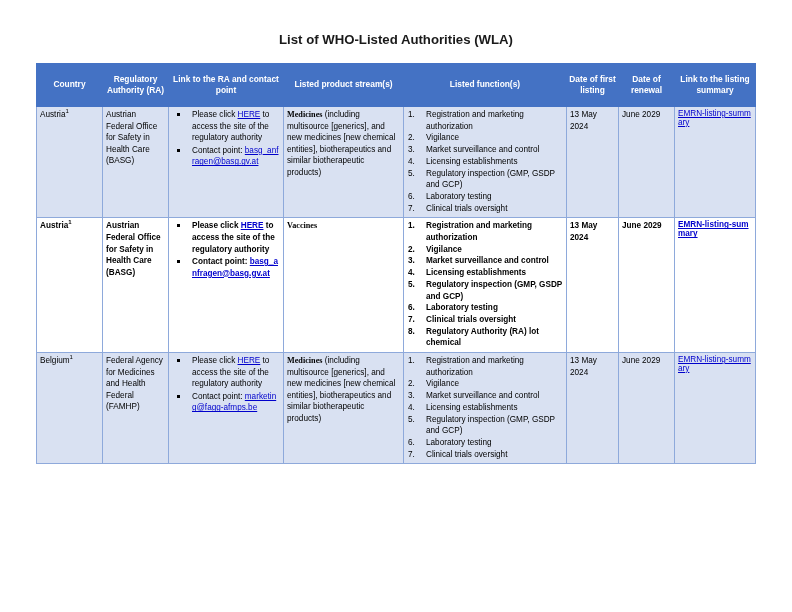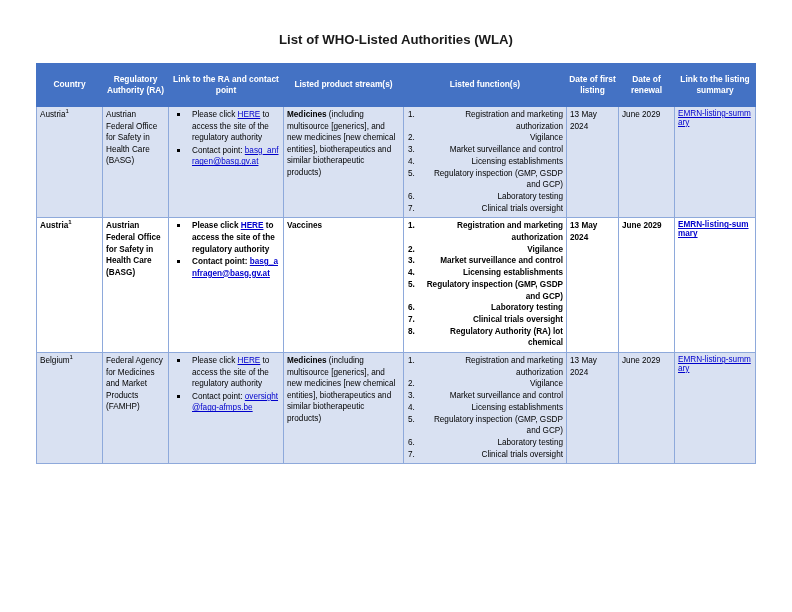--- a/index.html
+++ b/index.html
@@ -98,21 +98,20 @@
     height: 3px;
     background: #000000;
   }
 
   
   ol.num {
     list-style: none;
     margin: 0;
     padding: 0;
     counter-reset: fn;
-    text-align: right;
   }
   ol.num > li {
     position: relative;
     padding-left: 19px;
     line-height: 11.7px;
     counter-increment: fn;
   }
   ol.num > li::before {
     content: counter(fn) ".";
     position: absolute;
@@ -120,21 +119,21 @@
     top: 0;
     width: 14px;
     text-align: left;
   }
 
   a.lnk {
     color: #0000CC;
     word-break: break-all;
   }
   .sup { font-size: 6px; vertical-align: super; line-height: 0; }
-  .bold { font-weight: bold; }
+  .bold { font-weight: bold; font-family: Liberation Serif, serif; }
 </style>
 </head>
 <body>
 
 <div class="page">
 
   <div class="doc-title">
     <span>List of WHO-Listed Authorities (WLA)</span>
   </div>
 
@@ -231,26 +230,26 @@
           <td>
             <div class="cell-text">June 2029</div>
           </td>
           <td><a class="lnk" href="#">EMRN-listing-summary</a></td>
         </tr>
         <tr class="shaded">
           <td>
             <div class="cell-text"><span>Belgium</span><span class="sup">1</span></div>
           </td>
           <td>
-            <div class="cell-text">Federal Agency for Medicines and Market Products (FAMHP)</div>
+            <div class="cell-text">Federal Agency for Medicines and Health Federal (FAMHP)</div>
           </td>
           <td>
             <ul class="sq">
               <li><span>Please click </span><a class="lnk" href="#">HERE</a><span> to access the site of the regulatory authority</span></li>
-              <li><span>Contact point: </span><a class="lnk" href="#">oversight@fagg-afmps.be</a></li>
+              <li><span>Contact point: </span><a class="lnk" href="#">marketing@fagg-afmps.be</a></li>
             </ul>
           </td>
           <td>
             <div class="cell-text"><span class="bold">Medicines</span><span> (including multisource [generics], and new medicines [new chemical entities], biotherapeutics and similar biotherapeutic products)</span></div>
           </td>
           <td>
             <ol class="num">
               <li>Registration and marketing authorization</li>
               <li>Vigilance</li>
               <li>Market surveillance and control</li>

